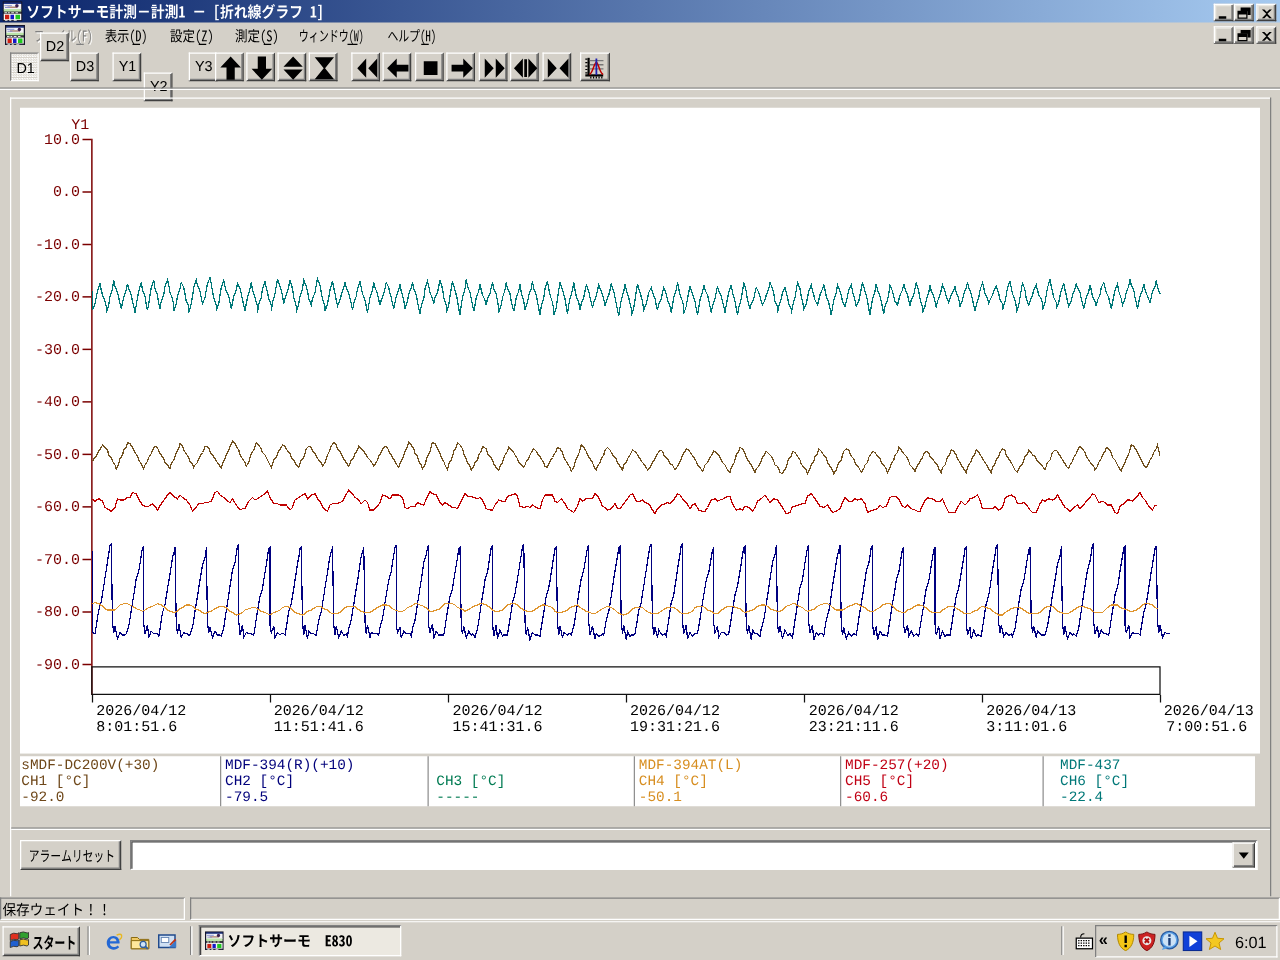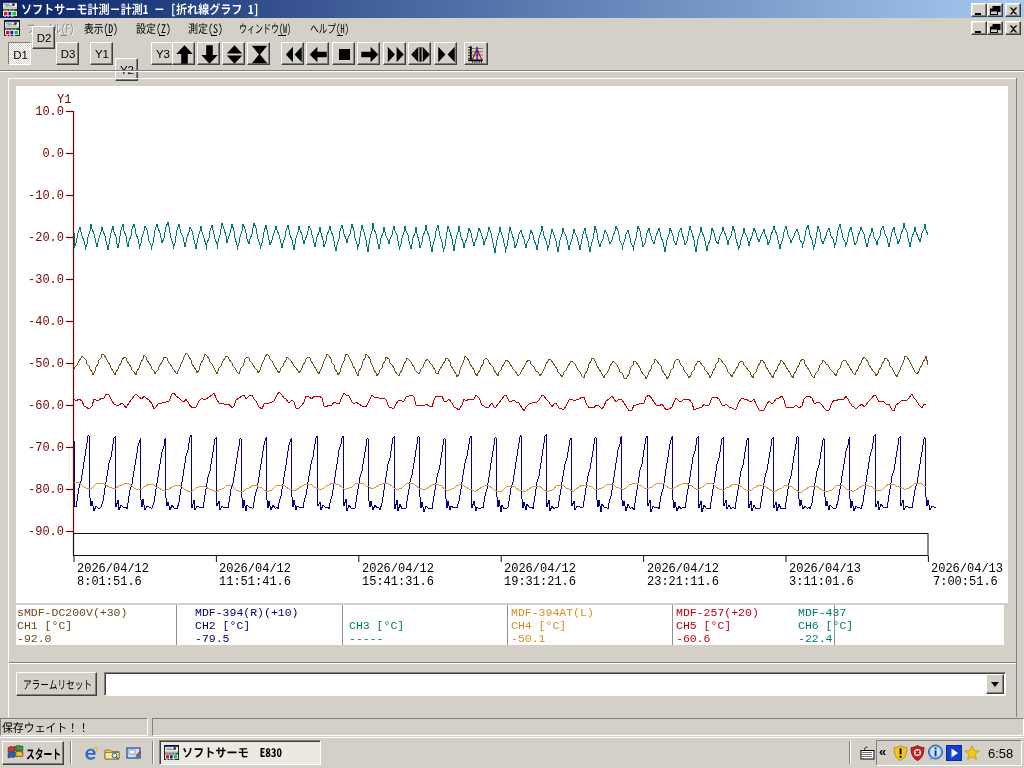--- a/index.html
+++ b/index.html
@@ -292,33 +292,33 @@
   </svg>
 <div style="position:absolute;left:16px;top:605px;width:988px;height:40px;background:#fff"></div>
 <div style="position:absolute;left:176px;top:605px;width:1px;height:40px;background:#909090"></div>
 <div style="position:absolute;left:342px;top:605px;width:1px;height:40px;background:#909090"></div>
 <div style="position:absolute;left:507px;top:605px;width:1px;height:40px;background:#909090"></div>
 <div style="position:absolute;left:672px;top:605px;width:1px;height:40px;background:#909090"></div>
 <div style="position:absolute;left:834px;top:605px;width:1px;height:40px;background:#909090"></div>
 <div style="position:absolute;left:17px;top:606px;font:11.5px 'Liberation Mono',monospace;line-height:13px;color:#6e4719;white-space:pre">sMDF-DC200V(+30)
 CH1 [°C]
 -92.0</div>
-<div style="position:absolute;left:195px;top:606px;font:11.5px 'Liberation Mono',monospace;line-height:13px;color:#00007b;white-space:pre">MDF-394(R)(+10)
+<div style="position:absolute;left:180px;top:606px;font:11.5px 'Liberation Mono',monospace;line-height:13px;color:#00007b;white-space:pre">MDF-394(R)(+10)
 CH2 [°C]
 -79.5</div>
 <div style="position:absolute;left:349px;top:606px;font:11.5px 'Liberation Mono',monospace;line-height:13px;color:#007b52;white-space:pre">
 CH3 [°C]
 -----</div>
 <div style="position:absolute;left:511px;top:606px;font:11.5px 'Liberation Mono',monospace;line-height:13px;color:#d78e20;white-space:pre">MDF-394AT(L)
 CH4 [°C]
 -50.1</div>
 <div style="position:absolute;left:676px;top:606px;font:11.5px 'Liberation Mono',monospace;line-height:13px;color:#c00014;white-space:pre">MDF-257(+20)
 CH5 [°C]
 -60.6</div>
-<div style="position:absolute;left:798px;top:606px;font:11.5px 'Liberation Mono',monospace;line-height:13px;color:#007878;white-space:pre">MDF-437
+<div style="position:absolute;left:848px;top:606px;font:11.5px 'Liberation Mono',monospace;line-height:13px;color:#007878;white-space:pre">MDF-437
 CH6 [°C]
 -22.4</div>
 <div class="abs" style="left:9px;top:662px;width:1007px;height:1px;background:#808080"></div>
 <div class="abs" style="left:9px;top:663px;width:1007px;height:1px;background:#fff"></div>
 <div class="abs" style="left:16px;top:672px;width:81px;height:24px;background:#D4D0C8;border:1px solid;border-color:#fff #404040 #404040 #fff;box-shadow:inset -1px -1px 0 #808080"></div>
 <svg style="position:absolute;left:23px;top:675px;overflow:visible" width="71" height="18" viewBox="0 0 71 18">
     <g transform="translate(0,14) scale(0.7309,1)">
       <path d="M11.0 -8.0 10.4 -8.5C10.2 -8.5 9.8 -8.5 9.6 -8.5C8.9 -8.5 3.4 -8.5 2.8 -8.5C2.4 -8.5 1.9 -8.5 1.5 -8.6V-7.5C1.9 -7.5 2.4 -7.6 2.8 -7.6C3.4 -7.6 8.7 -7.6 9.5 -7.6C9.1 -6.8 8.0 -5.5 7.0 -4.9L7.7 -4.3C9.1 -5.2 10.2 -6.7 10.7 -7.6C10.7 -7.7 10.9 -7.9 11.0 -8.0ZM6.3 -6.4H5.2C5.3 -6.1 5.3 -5.9 5.3 -5.6C5.3 -3.6 5.0 -1.9 3.2 -0.8C2.8 -0.6 2.4 -0.4 2.1 -0.3L3.0 0.4C6.0 -1.1 6.3 -3.2 6.3 -6.4Z M14.5 -8.8V-7.8C14.8 -7.8 15.2 -7.8 15.6 -7.8C16.2 -7.8 19.6 -7.8 20.2 -7.8C20.6 -7.8 21.0 -7.8 21.3 -7.8V-8.8C21.0 -8.7 20.6 -8.7 20.2 -8.7C19.5 -8.7 16.2 -8.7 15.6 -8.7C15.2 -8.7 14.8 -8.7 14.5 -8.8ZM22.2 -5.7 21.5 -6.1C21.4 -6.0 21.1 -6.0 20.8 -6.0C20.2 -6.0 15.2 -6.0 14.6 -6.0C14.3 -6.0 13.9 -6.0 13.5 -6.1V-5.1C13.9 -5.1 14.3 -5.1 14.6 -5.1C15.3 -5.1 20.3 -5.1 20.9 -5.1C20.7 -4.3 20.2 -3.3 19.5 -2.5C18.5 -1.5 17.0 -0.7 15.3 -0.4L16.1 0.5C17.6 0.1 19.0 -0.6 20.3 -2.0C21.2 -2.9 21.7 -4.2 22.0 -5.3C22.0 -5.4 22.1 -5.6 22.2 -5.7Z M24.8 -5.1V-4.0C25.2 -4.0 25.8 -4.0 26.4 -4.0C27.3 -4.0 32.0 -4.0 32.9 -4.0C33.5 -4.0 33.9 -4.0 34.2 -4.0V-5.1C33.9 -5.1 33.5 -5.1 32.9 -5.1C32.0 -5.1 27.3 -5.1 26.4 -5.1C25.8 -5.1 25.2 -5.1 24.8 -5.1Z M37.4 -1.3C37.0 -1.3 36.6 -1.3 36.3 -1.3L36.5 -0.2C36.8 -0.2 37.1 -0.3 37.4 -0.3C39.0 -0.5 43.0 -0.9 44.8 -1.1C45.1 -0.6 45.3 -0.0 45.4 0.4L46.4 -0.0C45.9 -1.3 44.6 -3.6 43.8 -4.8L42.9 -4.4C43.4 -3.9 43.9 -3.0 44.4 -2.0C43.1 -1.9 40.8 -1.6 39.1 -1.4C39.6 -3.0 40.8 -6.6 41.2 -7.7C41.3 -8.2 41.4 -8.5 41.6 -8.8L40.4 -9.0C40.3 -8.7 40.3 -8.4 40.2 -7.9C39.8 -6.7 38.6 -3.0 38.0 -1.3Z M56.4 -9.0H55.2C55.3 -8.7 55.3 -8.3 55.3 -7.9C55.3 -7.5 55.3 -6.5 55.3 -6.1C55.3 -3.8 55.2 -2.9 54.3 -1.9C53.6 -1.1 52.6 -0.6 51.5 -0.3L52.3 0.5C53.1 0.2 54.3 -0.3 55.1 -1.2C55.9 -2.3 56.3 -3.2 56.3 -6.0C56.3 -6.5 56.3 -7.5 56.3 -7.9C56.3 -8.3 56.3 -8.7 56.4 -9.0ZM50.9 -8.9H49.8C49.8 -8.6 49.9 -8.2 49.9 -8.0C49.9 -7.7 49.9 -4.6 49.9 -4.1C49.9 -3.7 49.8 -3.4 49.8 -3.2H50.9C50.9 -3.4 50.8 -3.8 50.8 -4.1C50.8 -4.6 50.8 -7.7 50.8 -8.0C50.8 -8.3 50.9 -8.6 50.9 -8.9Z M69.5 -6.8 68.8 -7.3C68.6 -7.2 68.4 -7.2 68.1 -7.1C67.6 -7.0 65.6 -6.6 63.6 -6.2V-8.0C63.6 -8.4 63.6 -8.8 63.6 -9.1H62.5C62.6 -8.8 62.6 -8.4 62.6 -8.0V-6.0C61.4 -5.8 60.2 -5.6 59.7 -5.5L59.9 -4.5L62.6 -5.1V-1.5C62.6 -0.4 63.0 0.2 65.2 0.2C66.7 0.2 67.9 0.1 68.9 -0.0L69.0 -1.0C67.8 -0.8 66.6 -0.7 65.3 -0.7C63.9 -0.7 63.6 -1.0 63.6 -1.8V-5.3L68.0 -6.2C67.7 -5.5 66.8 -4.2 65.9 -3.4L66.8 -2.9C67.7 -3.9 68.6 -5.3 69.2 -6.3C69.2 -6.5 69.4 -6.7 69.5 -6.8Z M76.5 -6.8 75.6 -6.5C75.9 -6.0 76.4 -4.5 76.6 -3.9L77.4 -4.2C77.3 -4.8 76.7 -6.3 76.5 -6.8ZM80.8 -6.1 79.8 -6.5C79.6 -4.9 79.0 -3.4 78.1 -2.4C77.2 -1.2 75.7 -0.3 74.3 0.1L75.1 0.9C76.4 0.4 77.8 -0.5 78.9 -1.9C79.8 -3.0 80.3 -4.2 80.6 -5.5C80.6 -5.7 80.7 -5.9 80.8 -6.1ZM73.8 -6.2 72.9 -5.9C73.1 -5.5 73.8 -3.8 73.9 -3.2L74.8 -3.5C74.6 -4.2 74.0 -5.7 73.8 -6.2Z M86.6 -1.0C86.6 -0.6 86.6 -0.0 86.5 0.4H87.6C87.6 -0.0 87.6 -0.7 87.6 -1.0L87.6 -4.9C88.9 -4.5 90.9 -3.7 92.2 -3.0L92.6 -4.0C91.4 -4.7 89.1 -5.5 87.6 -6.0V-7.9C87.6 -8.3 87.6 -8.8 87.6 -9.1H86.5C86.6 -8.8 86.6 -8.2 86.6 -7.9C86.6 -6.9 86.6 -1.7 86.6 -1.0Z" fill="#000"></path>
     </g>
   </svg>
@@ -422,12 +422,12 @@
     <rect x="7.6" y="3.4" width="1.9" height="2" fill="#1a3c78"></rect>
     <rect x="7.6" y="6.4" width="1.9" height="6" fill="#1a3c78"></rect>
   </svg>
 <svg style="position:absolute;left:946px;top:745px" width="16" height="16" viewBox="0 0 16 16">
     <rect x="0.5" y="0.5" width="15" height="15" fill="#1040d8" stroke="#0a2a90" stroke-width="1"></rect>
     <path d="M5.5 3.5 L12 8 L5.5 12.5 Z" fill="#fff"></path>
   </svg>
 <svg style="position:absolute;left:964px;top:745px" width="16" height="16" viewBox="0 0 16 16">
     <path d="M8 0.8 L10 5.6 L15.2 6 L11.2 9.4 L12.5 14.6 L8 11.8 L3.5 14.6 L4.8 9.4 L0.8 6 L6 5.6 Z" fill="#f4c820" stroke="#c89600" stroke-width="0.8"></path>
   </svg>
-<div class="abs" style="left:988px;top:746px;font:13px 'Liberation Sans';color:#000">6:58</div>
+<div class="abs" style="left:988px;top:746px;font:13px 'Liberation Sans';color:#000">6:01</div>
 </body></html>

